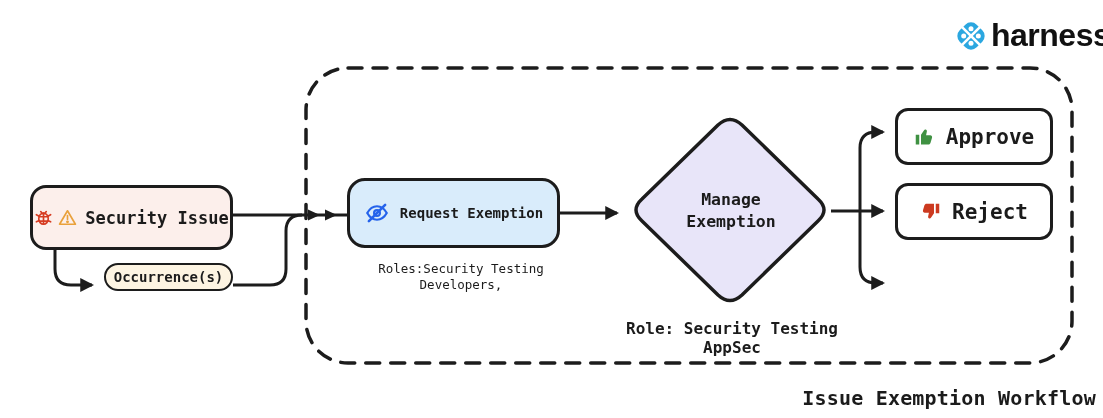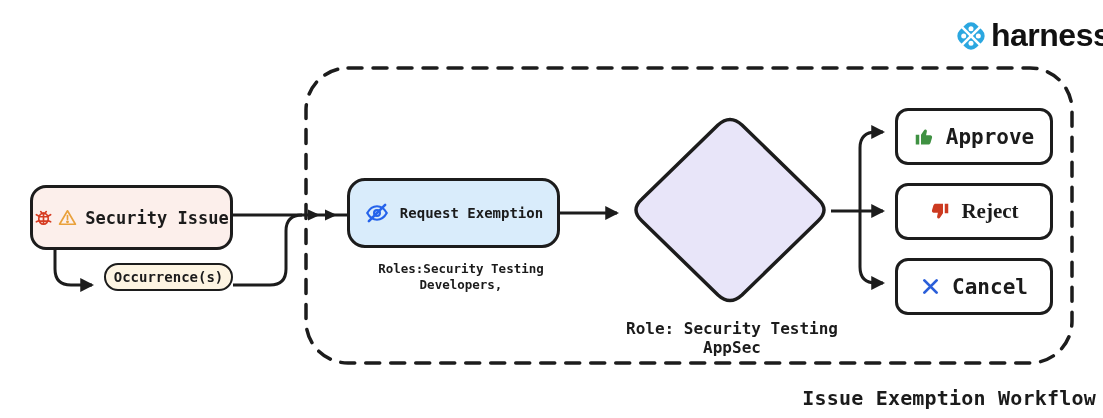--- a/index.html
+++ b/index.html
@@ -17,35 +17,35 @@
     background:#fcefeb;flex-direction:row;gap:8px;border-width:3px;}
   #security-issue .lbl{font-size:17px;}
   .icon-row{display:flex;align-items:center;gap:5px;height:19px;}
   #occurrence{left:104px;top:263px;width:129px;height:28px;border-radius:15px;background:#fdf4e2;}
   #occurrence .lbl{font-size:14px;}
   #request-exemption{left:347px;top:178px;width:213px;height:70px;border-radius:18px;
     background:#d9ecfb;gap:10px;border-width:3px;}
   #request-exemption .lbl{font-size:14px;}
   .roles-note{
     position:absolute;left:335px;top:261px;width:252px;text-align:center;
-    font-size:12.5px;font-weight:700;line-height:15.5px;color:#1b1b1b;
+    font-size:12.5px;font-weight:400;line-height:15.5px;color:#1b1b1b;
   }
   .role-note{
     position:absolute;left:607px;top:319px;width:250px;text-align:center;
     font-size:16px;font-weight:700;color:#1b1b1b;
   }
   #diamond-wrap{position:absolute;left:626px;top:111px;width:208px;height:200px;}
   #diamond-label{
     position:absolute;left:656px;top:189px;width:150px;text-align:center;
     font-size:16.5px;font-weight:600;line-height:22px;
   }
   .action{left:895px;width:158px;height:57px;border-radius:13px;background:#ffffff;gap:11px;border-width:3px;}
   .action .lbl{font-size:21px;}
   #approve{top:108px;}
-  #reject{top:183px;font-family:Liberation Serif, serif;}
+  #reject{top:183px;}
   #cancel{top:258px;}
   .brand{
     position:absolute;left:954px;top:17px;display:flex;align-items:center;gap:3px;
     font-family:"Liberation Sans","DejaVu Sans",sans-serif;
   }
   .brand .wordmark{font-size:32px;font-weight:700;letter-spacing:-0.5px;color:#111;}
   .diagram-title{
     position:absolute;left:778px;top:386px;width:318px;text-align:right;
     font-size:20px;font-weight:700;letter-spacing:0.2px;color:#1b1b1b;
   }
@@ -135,20 +135,24 @@
 
   <div class="roles-note">
     <div>Roles:Security Testing Developers,</div>
   </div>
 
   <div id="diamond-wrap">
     <svg width="208" height="200" viewBox="0 0 208 200">
       <path d="M92 14 L16 88 Q4 99 16 110 L92 184 Q104 195 116 184 L192 110 Q204 99 192 88 L116 14 Q104 3 92 14 Z" fill="#e8e5f9" stroke="#1c1c1c" stroke-width="3.5"></path>
     </svg>
   </div>
+  <div id="diamond-label">
+    <div>Manage</div>
+    <div>Exemption</div>
+  </div>
 
   <div class="role-note">Role: Security Testing AppSec</div>
 
   <div class="node action" id="approve">
     <span style="display:inline-flex;">
       <svg width="21" height="21" viewBox="0 0 24 24" fill="#3f9142">
         <path d="M2 10h4v11H2z M8 21h8.6c1 0 1.9-.7 2.2-1.7l1.8-6c.4-1.4-.6-2.8-2-2.8h-4.8l.9-4.3c.2-1-.4-2-1.4-2.2-.7-.2-1.5.2-1.8.9L8 10z"></path>
       </svg>
     </span>
     <span class="lbl">Approve</span>
@@ -156,24 +160,16 @@
 
   <div class="node action" id="reject">
     <span style="display:inline-flex;">
       <svg width="21" height="21" viewBox="0 0 24 24" fill="#cc3a20">
         <path d="M2 10h4v11H2z M8 21h8.6c1 0 1.9-.7 2.2-1.7l1.8-6c.4-1.4-.6-2.8-2-2.8h-4.8l.9-4.3c.2-1-.4-2-1.4-2.2-.7-.2-1.5.2-1.8.9L8 10z" transform="rotate(180 12 12)"></path>
       </svg>
     </span>
     <span class="lbl">Reject</span>
   </div>
 
-  <div class="node action" id="cancel">
-    <span style="display:inline-flex;">
-      <svg width="21" height="21" viewBox="0 0 24 24" fill="none" stroke="#2b5fd9" stroke-width="3.2" stroke-linecap="round">
-        <path d="M5 5 L19 19 M19 5 L5 19"></path>
-      </svg>
-    </span>
-    <span class="lbl">Cancel</span>
-  </div>
 
   <div class="diagram-title">Issue Exemption Workflow</div>
 
 </div>
 
 </body></html>

